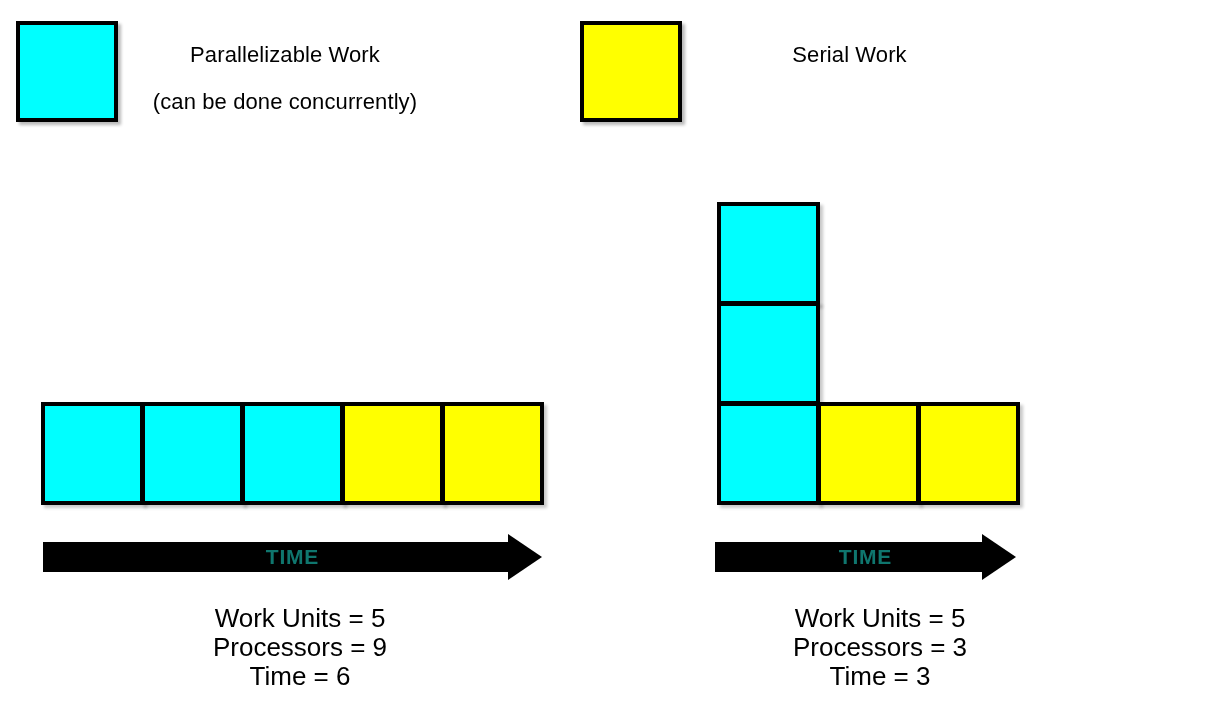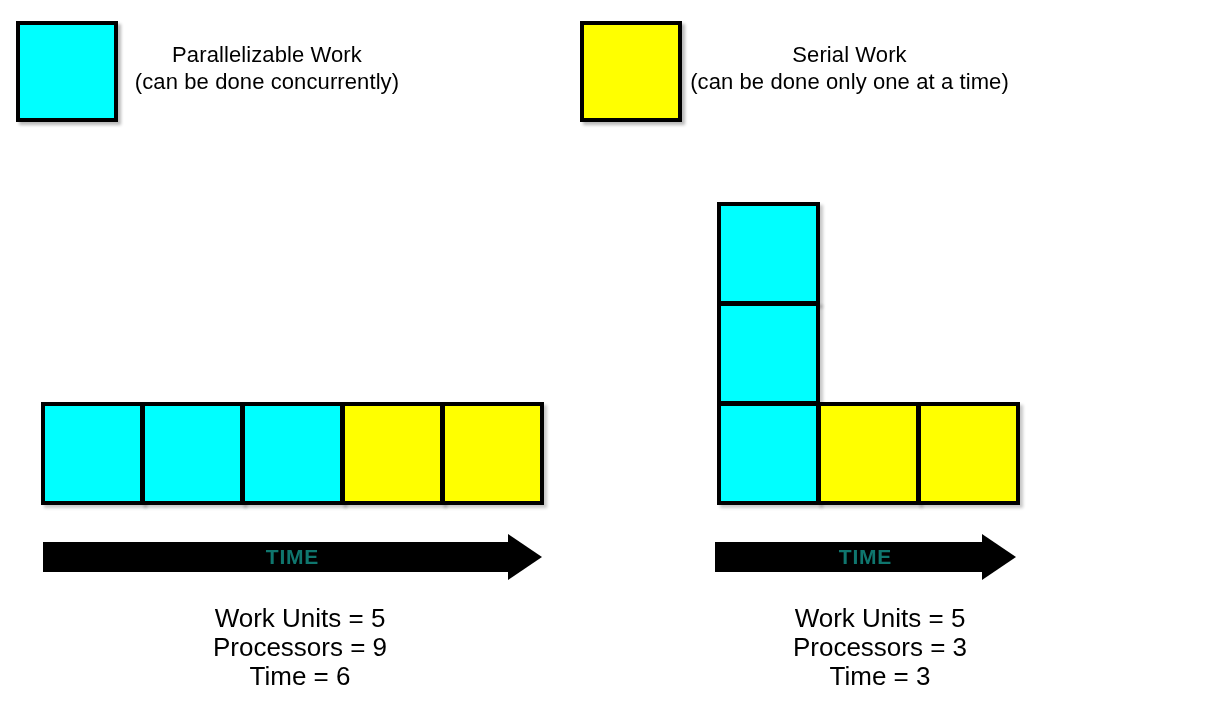--- a/index.html
+++ b/index.html
@@ -35,23 +35,23 @@
   .legend-swatch.yellow{ left: 580px; top: 21px; background: #ffff00; }
 
   .legend-text {
     position: absolute;
     text-align: center;
     line-height: 1.22;
     font-size: 22px;
     letter-spacing: 0.1px;
     white-space: nowrap;
   }
-  .legend-text.left  { left: 117px; top: 42px; width: 300px; }
+  .legend-text.left  { left: 135px; top: 42px; width: 300px; }
   .legend-text.right { left: 672px; top: 42px; width: 355px; }
-  .legend-text .l2 { display: block; }
+  .legend-text .l2 { display: block; margin-top: 20px; }
 
   
   .block {
     position: absolute;
     width: 103px;
     height: 103px;
     border: 4px solid #000000;
     box-sizing: border-box;
     box-shadow: 3px 3px 3px rgba(0,0,0,0.22);
   }
@@ -118,21 +118,20 @@
 
   <div class="legend-swatch cyan"></div>
   <div class="legend-text left">
     <span class="l1">Parallelizable Work</span>
     <span class="l2">(can be done concurrently)</span>
   </div>
 
   <div class="legend-swatch yellow"></div>
   <div class="legend-text right">
     <span class="l1">Serial Work</span>
-    <span class="l2">(can be done only one at a time)</span>
   </div>
 
   <div class="block cyan" style="left:41px;  top:402px;"></div>
   <div class="block cyan" style="left:141px; top:402px;"></div>
   <div class="block cyan" style="left:241px; top:402px;"></div>
   <div class="block yellow" style="left:341px; top:402px;"></div>
   <div class="block yellow" style="left:441px; top:402px;"></div>
 
   <div class="arrow left-arrow">
     <div class="bar"></div>

